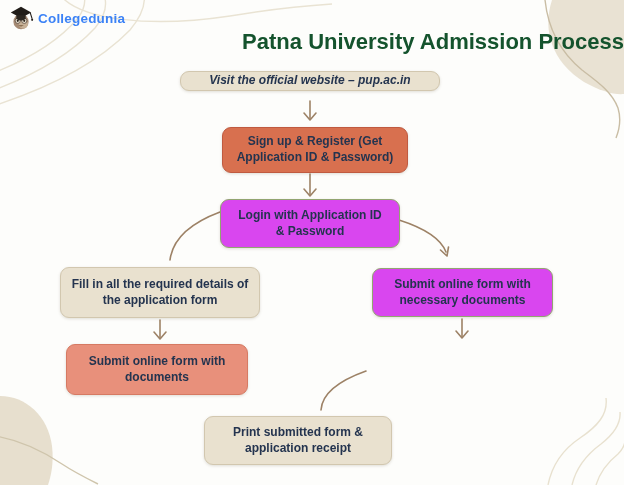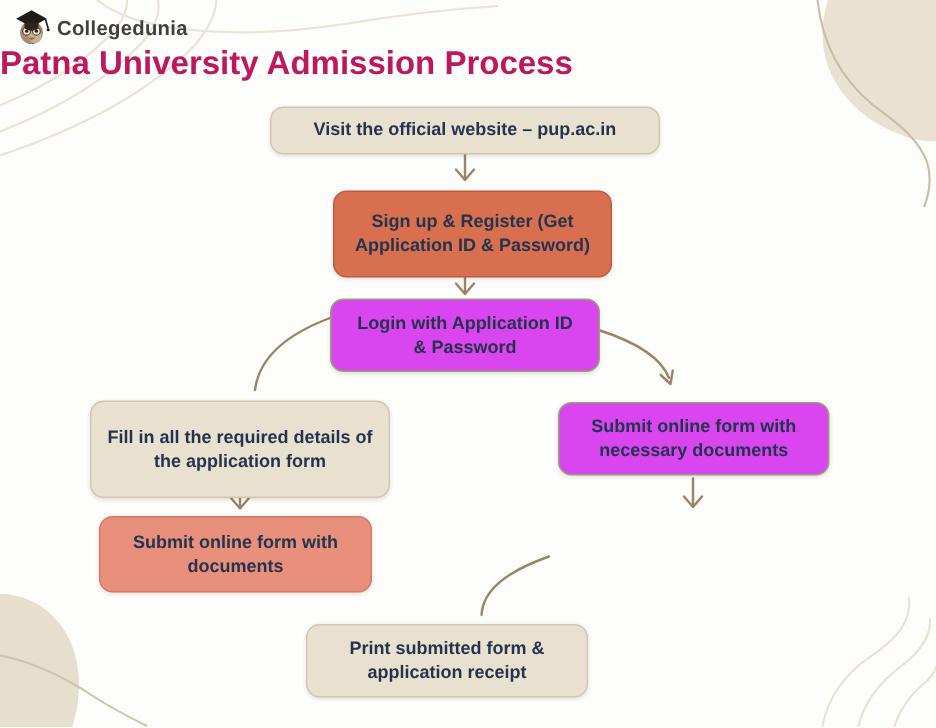--- a/index.html
+++ b/index.html
@@ -23,32 +23,32 @@
     position: absolute;
     left: 8px; top: 4px;
     display: flex;
     align-items: center;
     gap: 4px;
     z-index: 2;
   }
   .logo-text {
     font-size: 13.5px;
     font-weight: bold;
-    color: #404040;
+    color: #3b82f6;
     letter-spacing: 0.2px;
   }
   .title {
     position: absolute;
     left: 0; right: 0;
     top: 29px;
     margin: 0;
-    text-align: left;
+    text-align: right;
     font-size: 22px;
     font-weight: bold;
-    color: #be185d;
+    color: #14532d;
     z-index: 2;
   }
   .box {
     position: absolute;
     display: flex;
     align-items: center;
     justify-content: center;
     text-align: center;
     white-space: pre-line;
     font-size: 12px;
@@ -59,24 +59,24 @@
     box-sizing: border-box;
     padding: 2px 6px;
     box-shadow: 0 1px 3px rgba(90, 75, 50, 0.18);
     z-index: 2;
   }
   .beige  { background: #e9e1cf; border: 1.5px solid #d2c7af; }
   .red    { background: #d8704f; border: 1.5px solid #c05a40; }
   .green  { background: #d946ef; border: 1.5px solid #92a571; }
   .salmon { background: #e8907b; border: 1.5px solid #d67a63; }
 
-  .box-visit   { left: 180px; top: 71px;  width: 260px; height: 32px; }
-  .box-signup  { left: 222px; top: 127px; width: 186px; height: 58px; }
+  .box-visit   { left: 180px; top: 71px;  width: 260px; height: 20px; font-style: italic; }
+  .box-signup  { left: 222px; top: 127px; width: 186px; height: 46px; }
   .box-login   { left: 220px; top: 199px; width: 180px; height: 49px; }
-  .box-fill    { left: 60px;  top: 267px; width: 200px; height: 65px; }
+  .box-fill    { left: 60px;  top: 267px; width: 200px; height: 51px; }
   .box-subr    { left: 372px; top: 268px; width: 181px; height: 49px; }
   .box-subl    { left: 66px;  top: 344px; width: 182px; height: 51px; }
   .box-pay     { left: 366px; top: 343px; width: 201px; height: 50px; }
   .box-print   { left: 204px; top: 416px; width: 188px; height: 49px; }
 </style>
 </head>
 <body>
 
 <div class="canvas">
 

